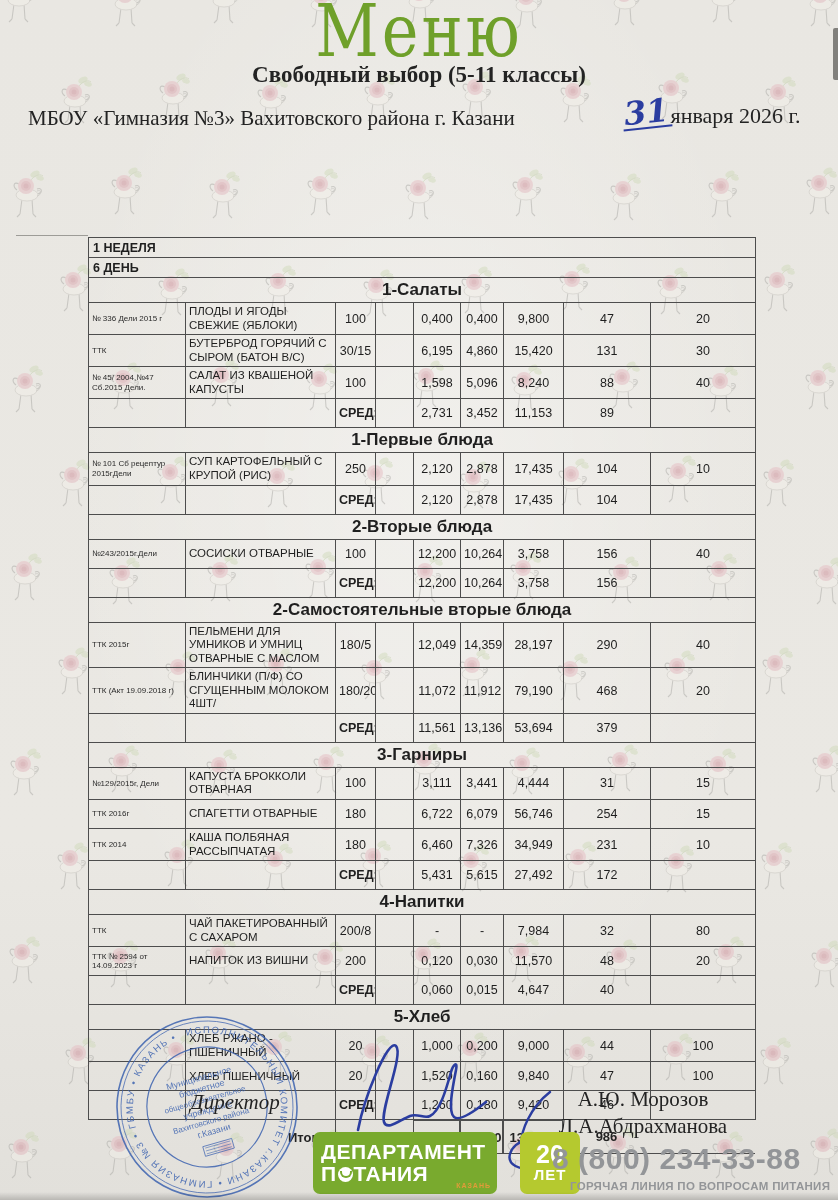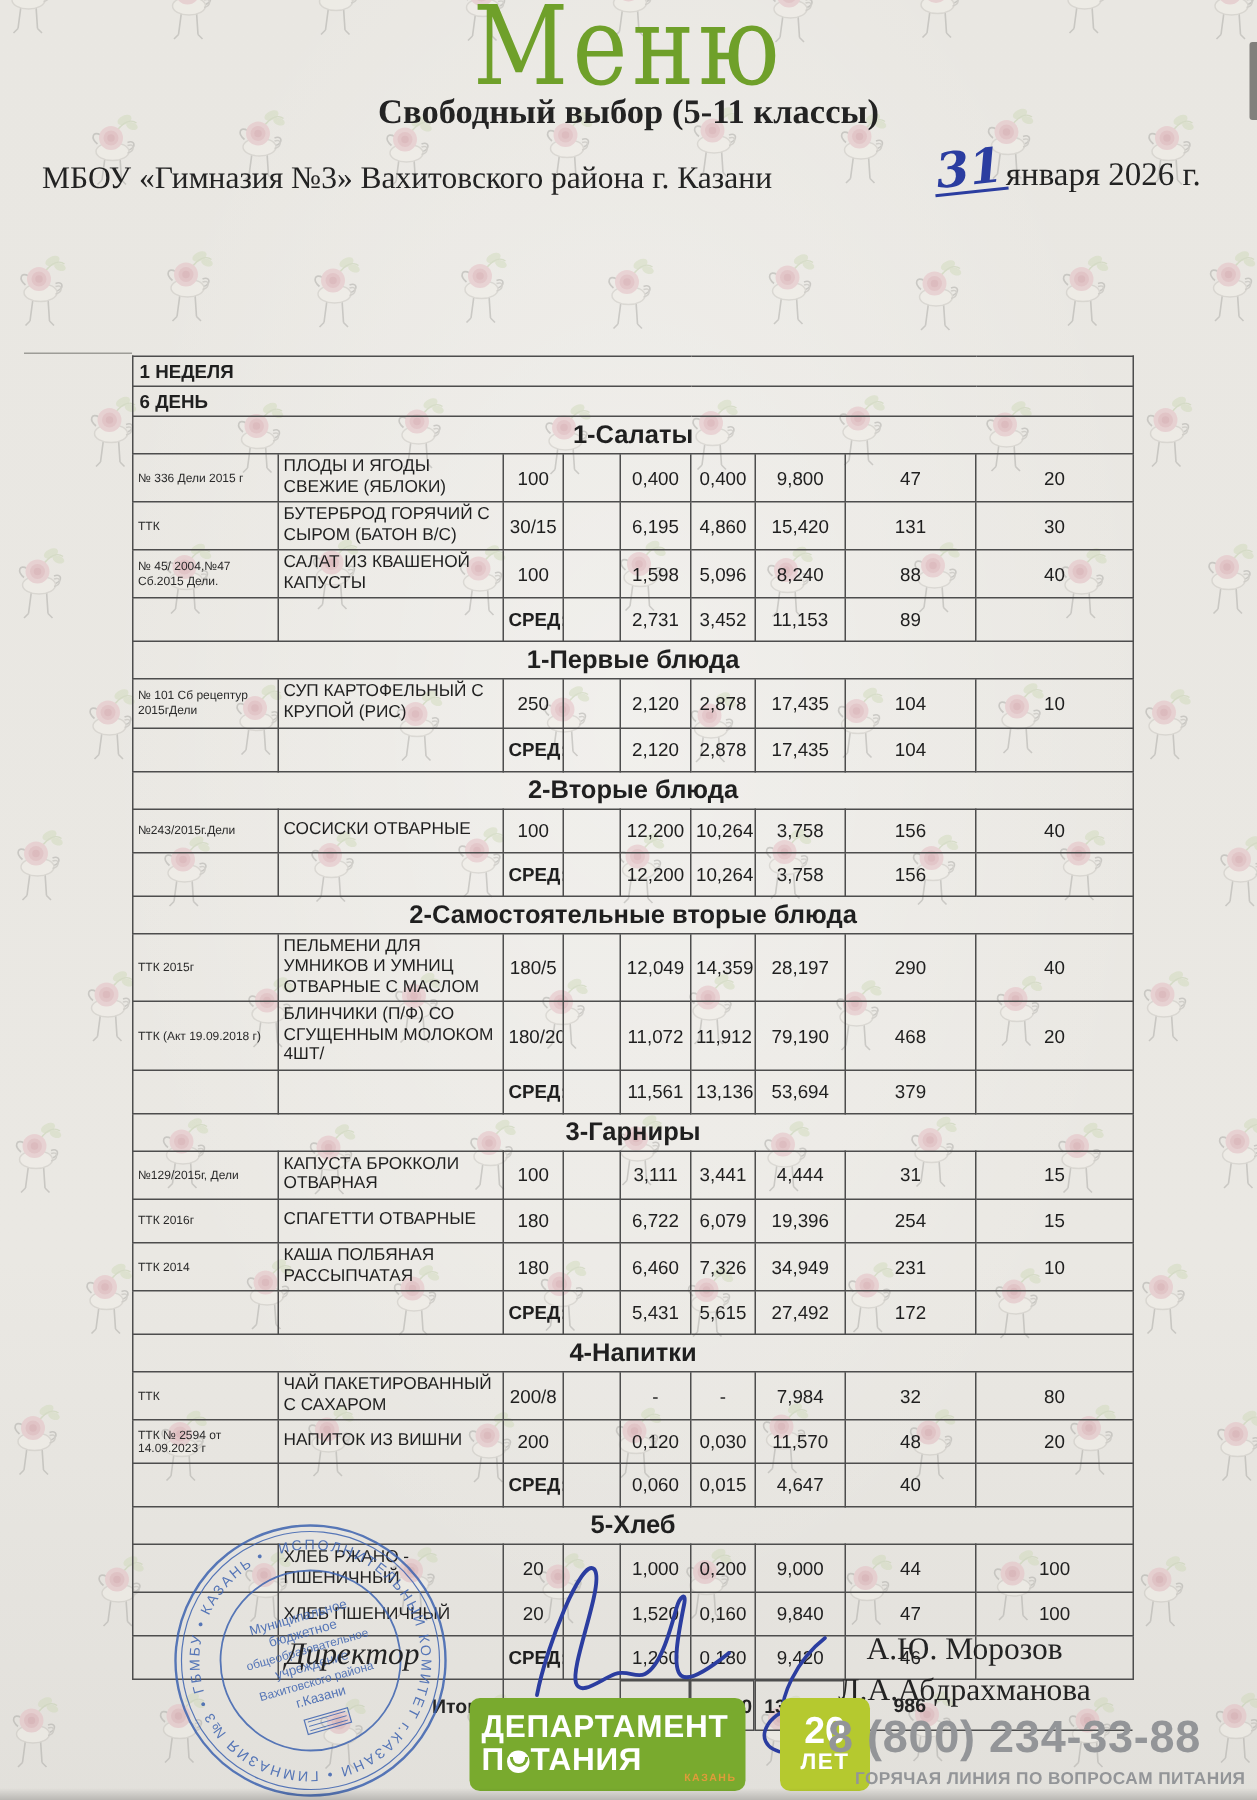--- a/index.html
+++ b/index.html
@@ -2275,21 +2275,21 @@
               <td class="c-kcal">31</td>
               <td class="c-extra">15</td>
             </tr>
             <tr>
               <td class="c-ref">ТТК 2016г</td>
               <td class="c-name">СПАГЕТТИ ОТВАРНЫЕ</td>
               <td class="c-port">180</td>
               <td class="c-n"></td>
               <td class="c-n">6,722</td>
               <td class="c-n">6,079</td>
-              <td class="c-n">19,396</td>
+              <td class="c-n">56,746</td>
               <td class="c-kcal">254</td>
               <td class="c-extra">15</td>
             </tr>
             <tr>
               <td class="c-ref">ТТК 2014</td>
               <td class="c-name">КАША ПОЛБЯНАЯ РАССЫПЧАТАЯ</td>
               <td class="c-port">180</td>
               <td class="c-n"></td>
               <td class="c-n">6,460</td>
               <td class="c-n">7,326</td>

